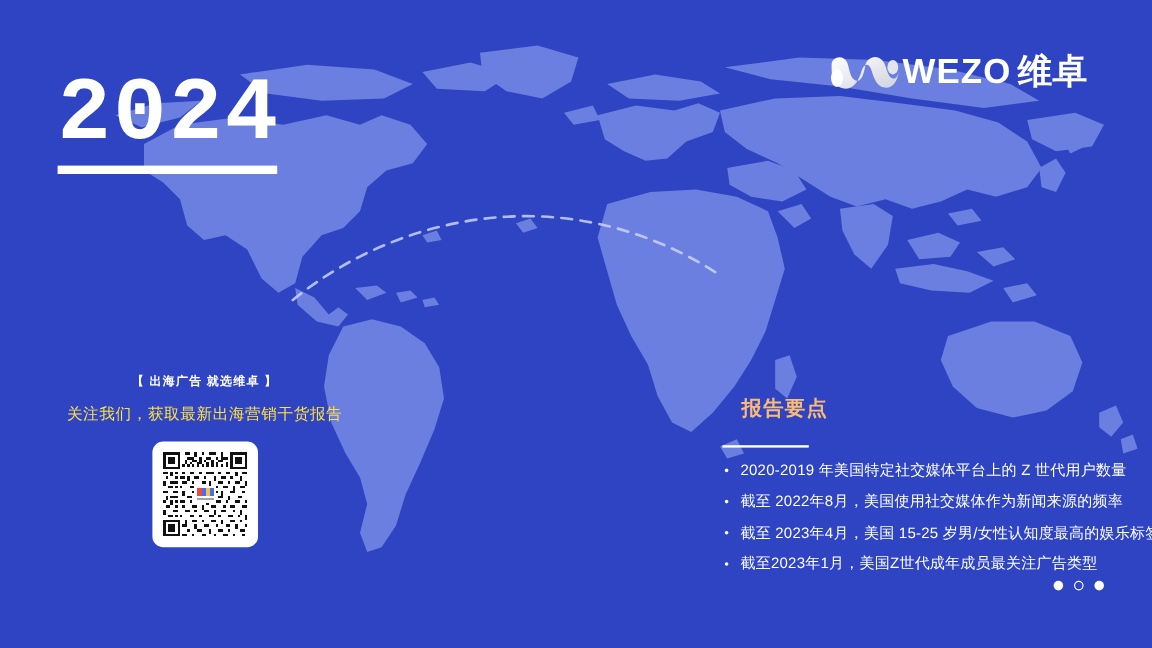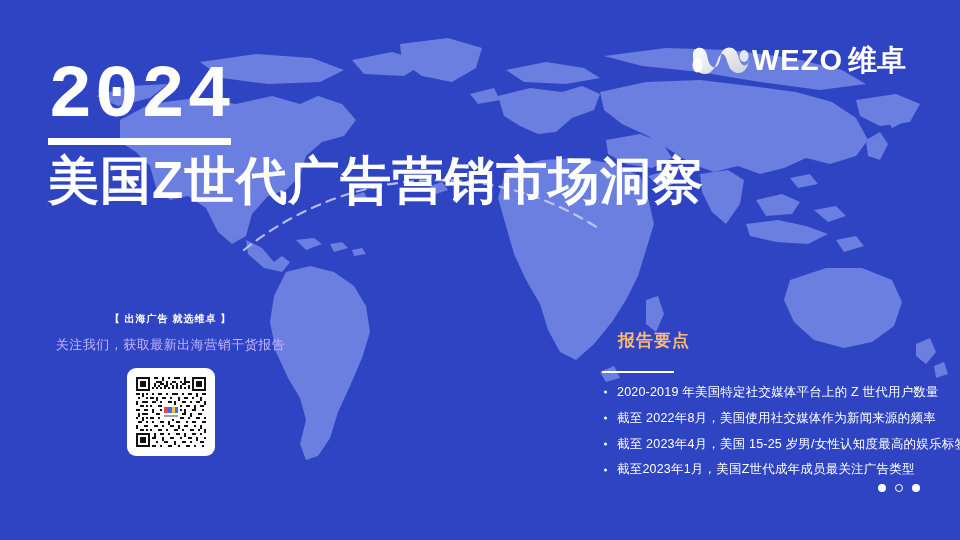--- a/index.html
+++ b/index.html
@@ -49,21 +49,21 @@
   }
   
   #follow{
     position:absolute;left:48px;top:312px;width:245px;text-align:center;
   }
   #follow .slogan{
     color:#ffffff;font-size:10px;font-weight:bold;letter-spacing:1px;
     line-height:1.4;white-space:nowrap;
   }
   #follow .sub{
-    margin-top:10px;color:#c4b5fd;font-size:13px;letter-spacing:.5px;
+    margin-top:10px;color:#fde047;font-size:13px;letter-spacing:.5px;
     white-space:nowrap;
   }
   #qr-wrap{
     margin:14px auto 0;width:88px;height:88px;background:#ffffff;
     border-radius:9px;display:flex;align-items:center;justify-content:center;
   }
   #qr-wrap svg{display:block;}
   
   #points{position:absolute;left:602px;top:313px;}
   #points h2{
@@ -184,21 +184,20 @@
       <ellipse cx="54" cy="13" rx="4.5" ry="6" fill="#e3e5ec"></ellipse>
     </svg>
     <div class="wordmark">
       <span>WEZO</span><span class="cn">维卓</span>
     </div>
   </div>
 
   <div id="headline">
     <div id="year">2024</div>
     <div id="year-rule"></div>
-    <div id="title-cn">美国Z世代广告营销市场洞察</div>
   </div>
 
   <div id="follow">
     <div class="slogan">【 出海广告  就选维卓 】</div>
     <div class="sub">关注我们，获取最新出海营销干货报告</div>
     <div id="qr-wrap">
       <svg width="74" height="74" viewBox="0 0 37 37" shape-rendering="crispEdges">
         <rect width="37" height="37" fill="#ffffff"></rect>
         <g fill="#111111">
 

